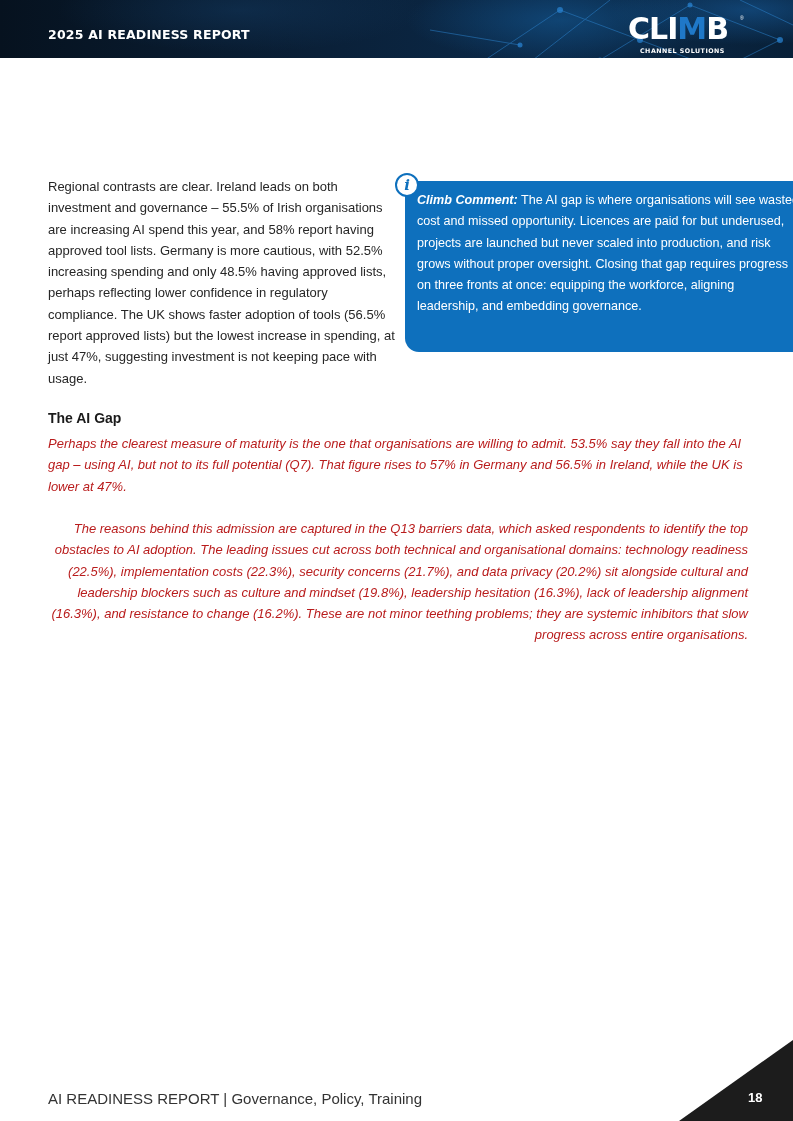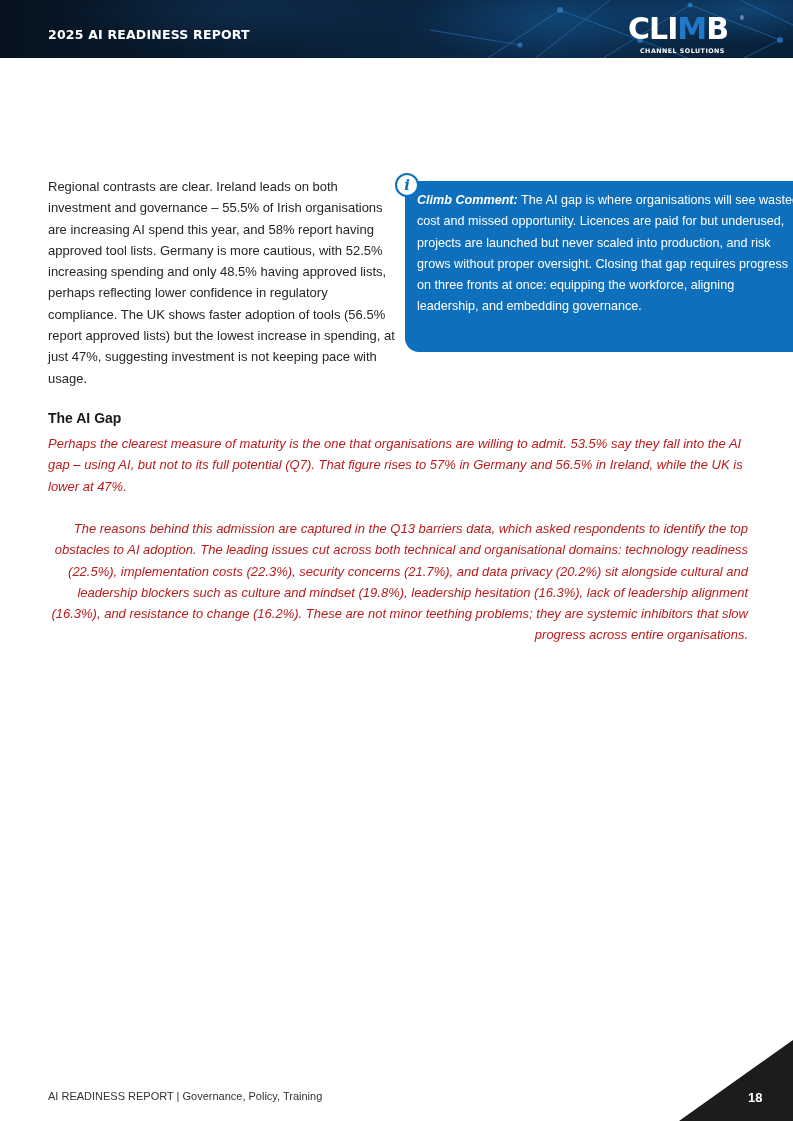--- a/index.html
+++ b/index.html
@@ -62,21 +62,21 @@
     }
     .para {
       position: absolute; left: 48px; width: 700px;
       font-size: 13px; line-height: 21.3px; color: #b91c1c; font-style: italic;
     }
     .para1 { top: 433px; }
     .para2 { top: 518px; text-align: right; }
 
     .footer-text {
       position: absolute; left: 48px; top: 1090px;
-      font-size: 11px; color: #333333;
+      font-size: 15px; color: #333333;
     }
     .corner { position: absolute; right: 0; bottom: 0; width: 114px; height: 81px; }
     .page-number {
       position: absolute; left: 748px; top: 1090px;
       font-size: 13px; font-weight: bold; color: #ffffff;
     }
   </style>
 </head>
 <body>
 

